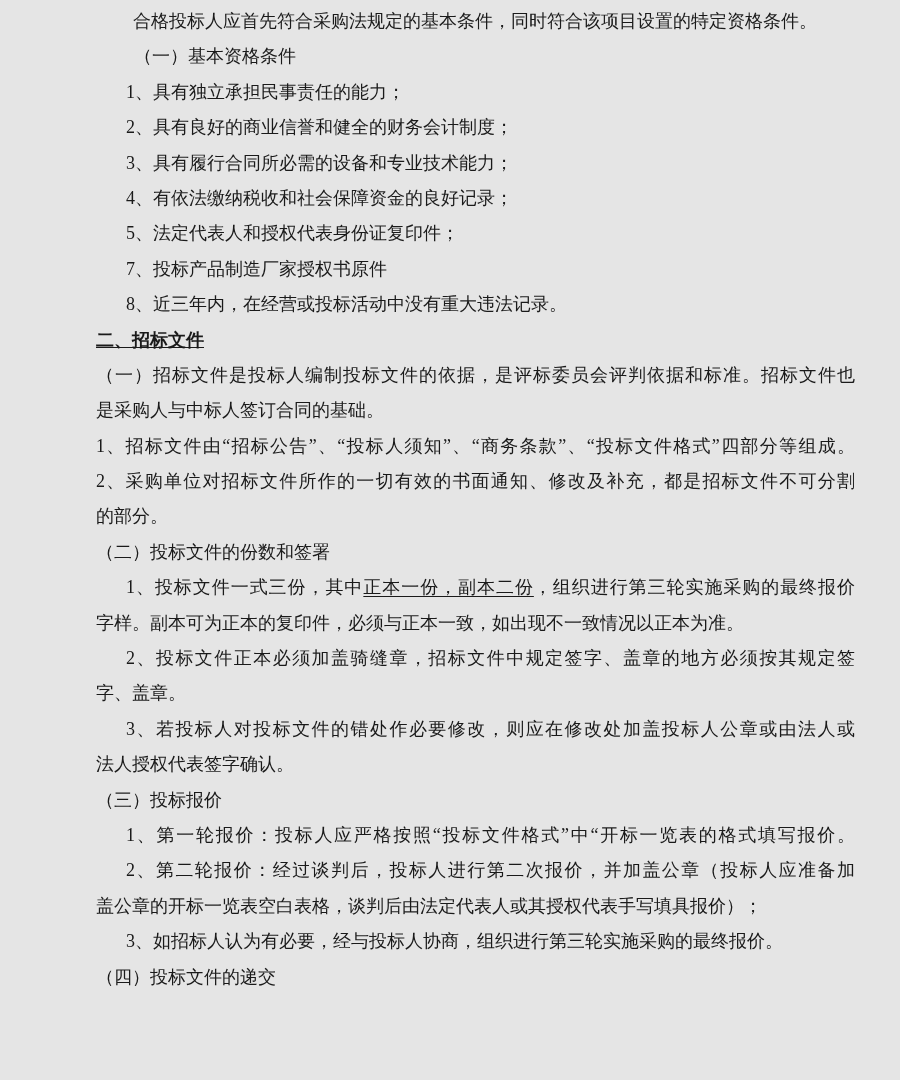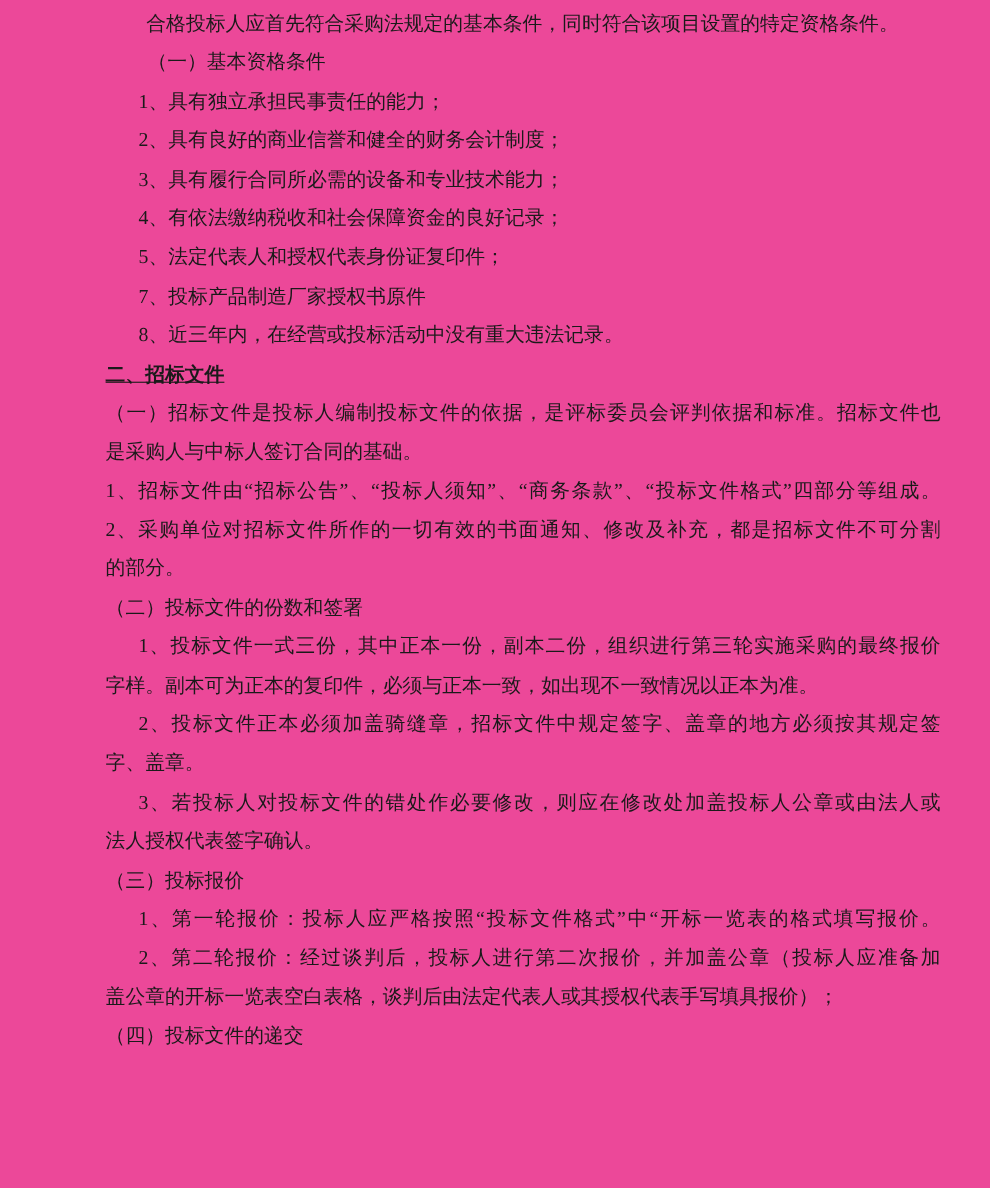--- a/index.html
+++ b/index.html
@@ -4,21 +4,21 @@
 <style>
   html, body {
     margin: 0;
     padding: 0;
     background: #ffffff;
   }
   .page {
     position: relative;
     width: 900px;
     height: 1080px;
-    background: #ec4899;
+    background: #e5e5e5;
     overflow: hidden;
     font-family: "Liberation Serif", "DejaVu Serif", serif;
   }
   .textblock {
     position: absolute;
     top: 4px;
     left: 96px;
     width: 759px;
   }
   .line {
@@ -34,20 +34,21 @@
     white-space: normal;
     text-align: justify;
     text-align-last: justify;
   }
   .ind-item  { padding-left: 30px; }
   .ind-intro { padding-left: 37px; }
   .ind-head  { padding-left: 38px; }
   .ind-item.stretch, .ind-intro.stretch, .ind-head.stretch { width: auto; }
   .bold { font-weight: bold; text-decoration: underline; }
   .u {
+    text-decoration: underline;
     text-underline-offset: 3px;
   }
 </style>
 </head>
 <body>
 
 <div class="page">
   <div class="textblock">
 
     <div class="line ind-intro">合格投标人应首先符合采购法规定的基本条件，同时符合该项目设置的特定资格条件。</div>
@@ -72,17 +73,18 @@
     <div class="line">字样。副本可为正本的复印件，必须与正本一致，如出现不一致情况以正本为准。</div>
     <div class="line ind-item stretch">2、投标文件正本必须加盖骑缝章，招标文件中规定签字、盖章的地方必须按其规定签</div>
     <div class="line">字、盖章。</div>
     <div class="line ind-item stretch">3、若投标人对投标文件的错处作必要修改，则应在修改处加盖投标人公章或由法人或</div>
     <div class="line">法人授权代表签字确认。</div>
 
     <div class="line">（三）投标报价</div>
     <div class="line ind-item stretch">1、第一轮报价：投标人应严格按照“投标文件格式”中“开标一览表的格式填写报价。</div>
     <div class="line ind-item stretch">2、第二轮报价：经过谈判后，投标人进行第二次报价，并加盖公章（投标人应准备加</div>
     <div class="line">盖公章的开标一览表空白表格，谈判后由法定代表人或其授权代表手写填具报价）；</div>
+    <div class="line ind-item">3、如招标人认为有必要，经与投标人协商，组织进行第三轮实施采购的最终报价。</div>
 
     <div class="line">（四）投标文件的递交</div>
 
   </div>
 </div>
 
 </body></html>

